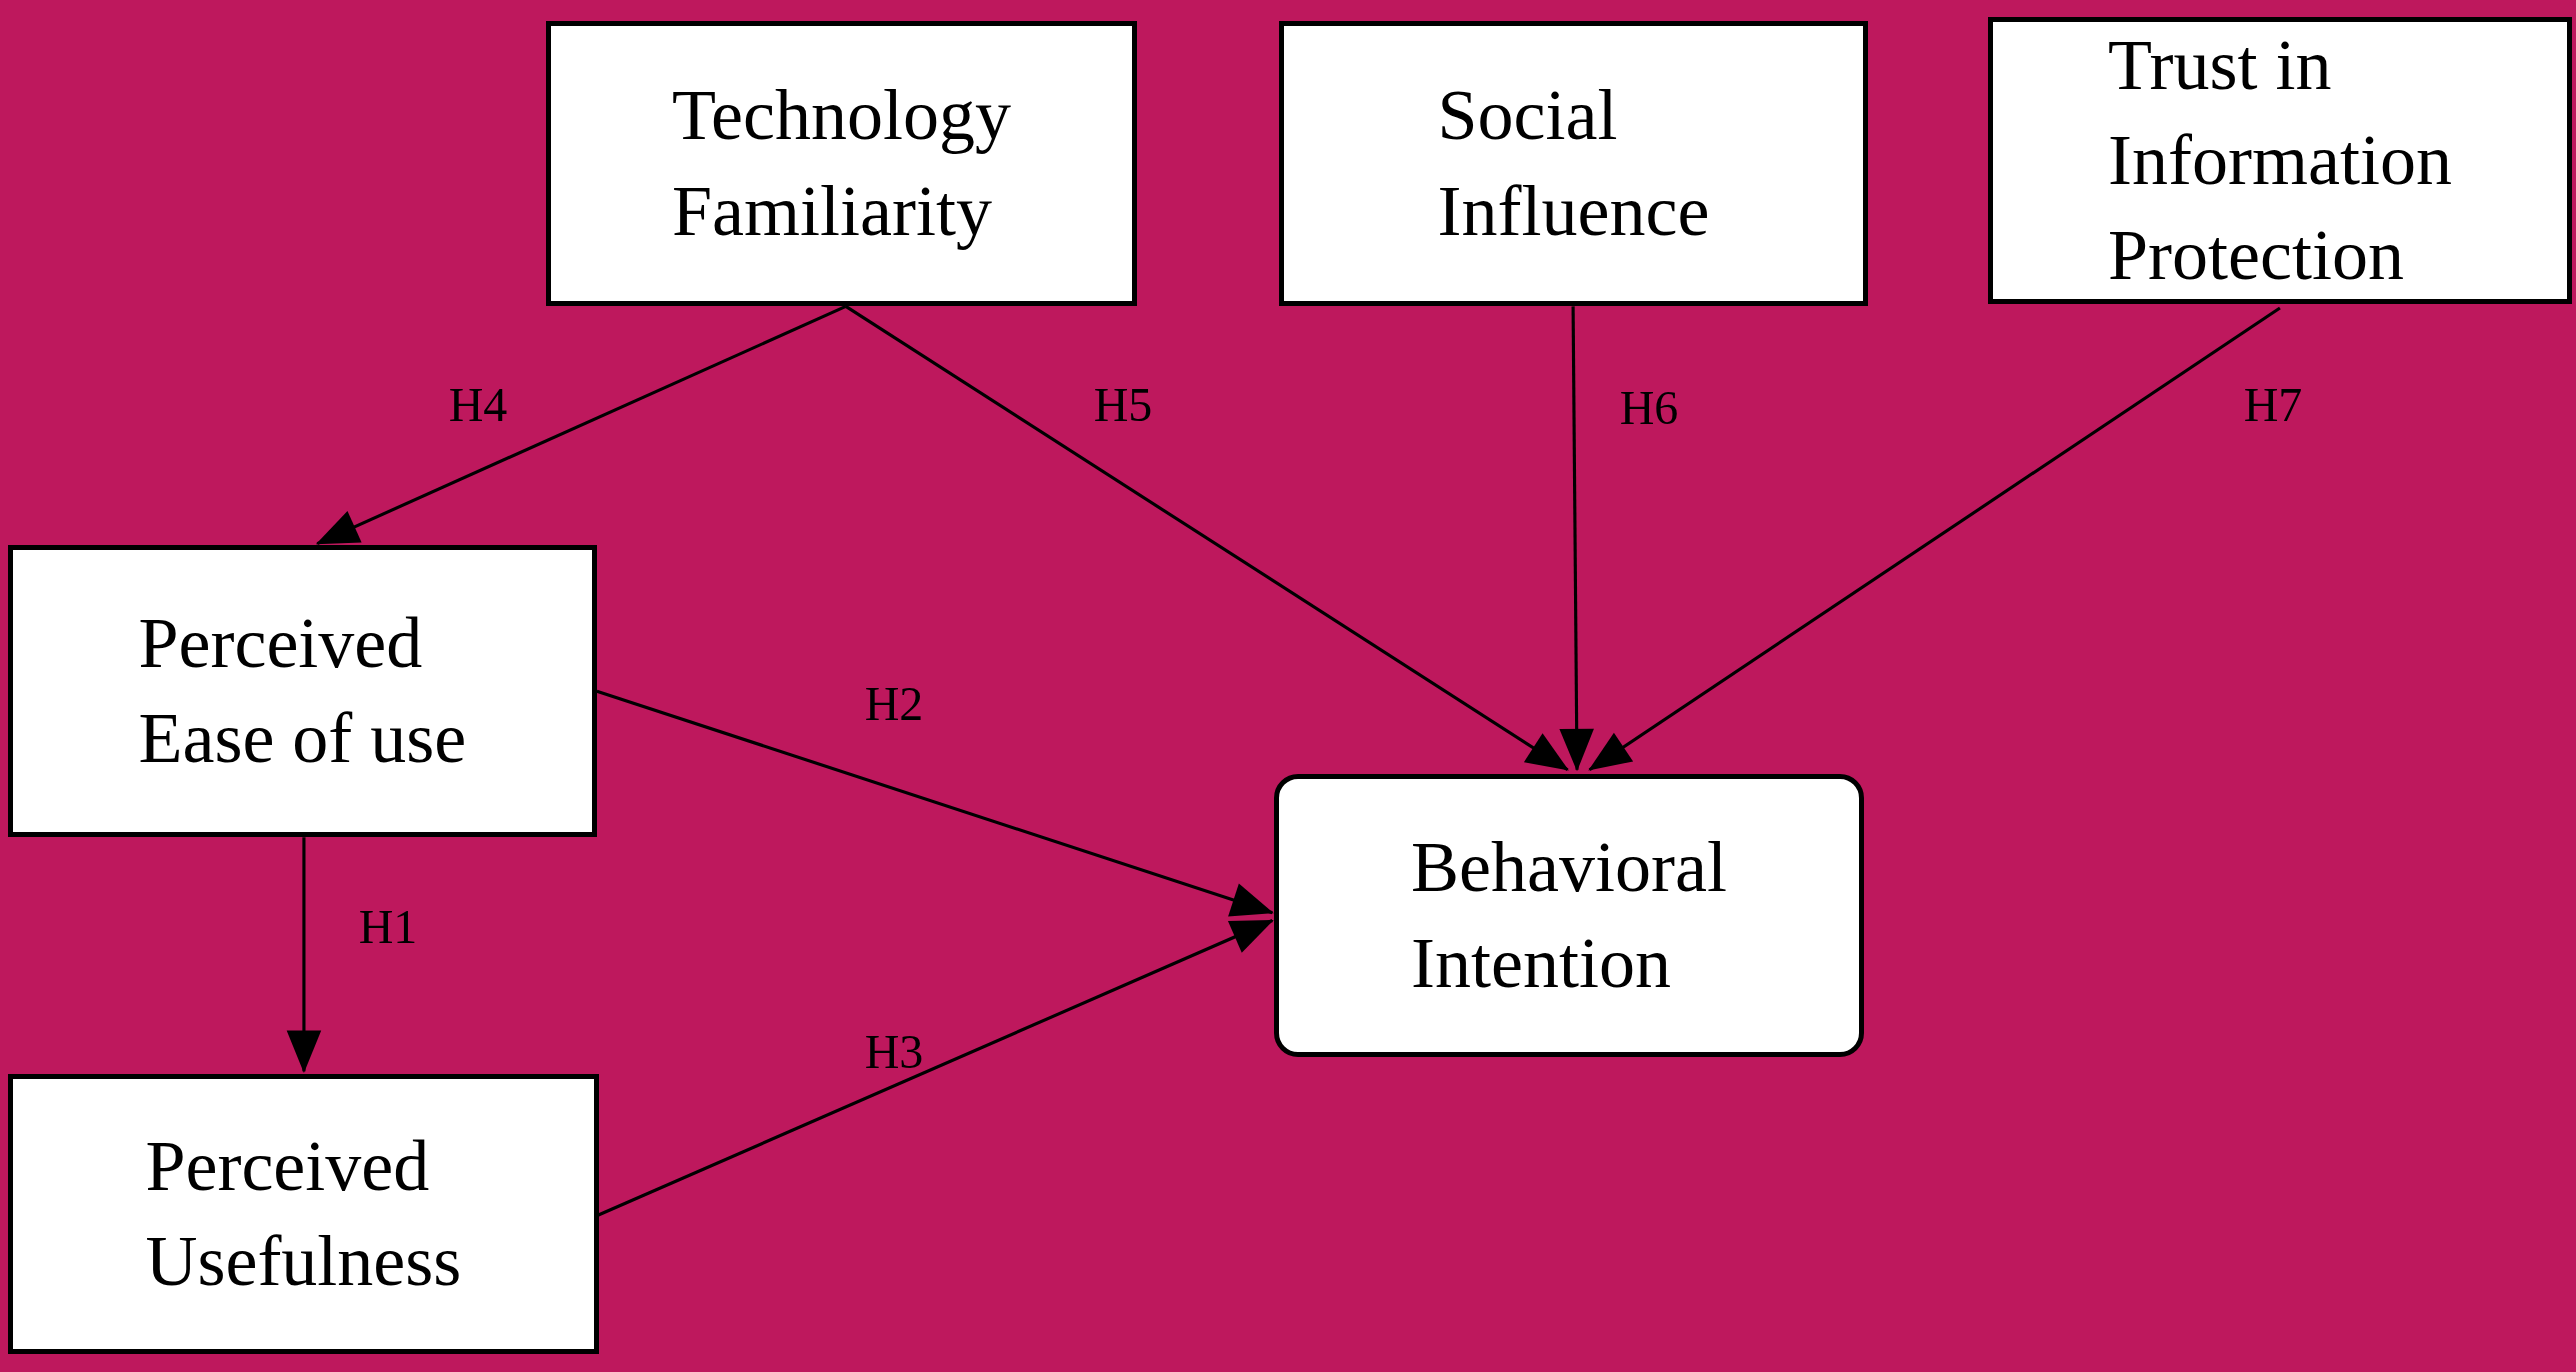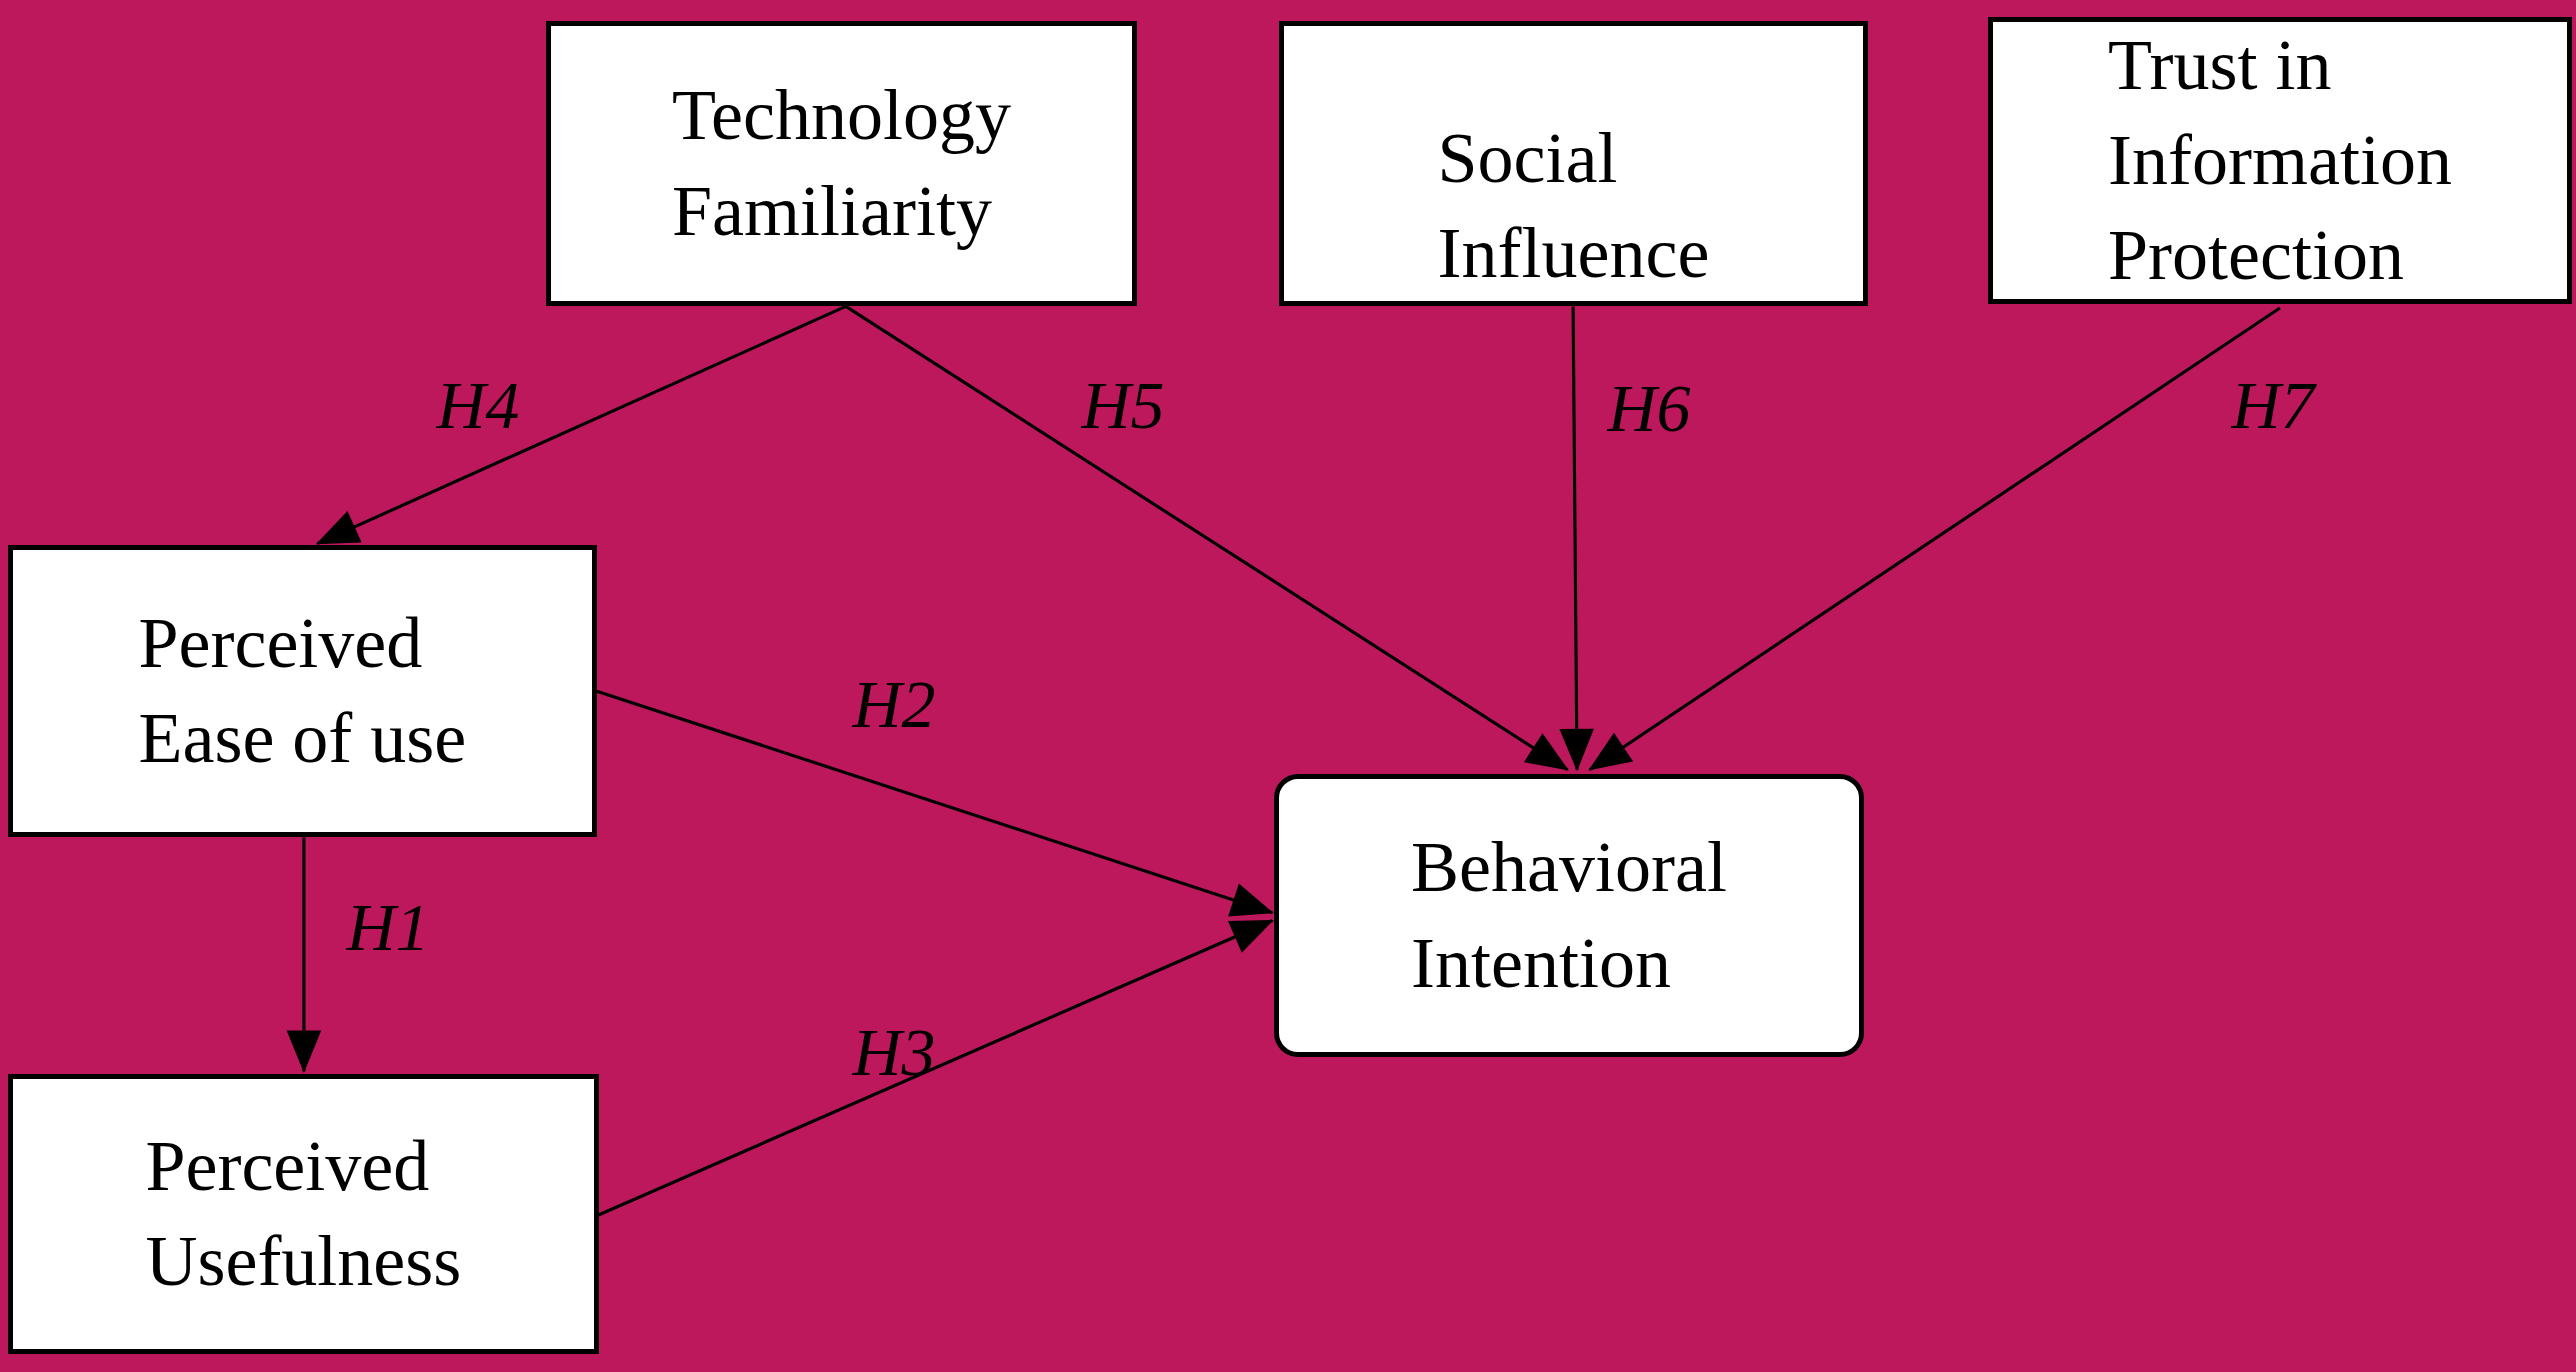--- a/index.html
+++ b/index.html
@@ -39,24 +39,23 @@
   }
   .box-label {
     font-size: 72px;
     line-height: 1.32;
     text-align: left;
     white-space: pre-line;
   }
   .arrow-label {
     position: absolute;
     transform: translate(-50%, -50%);
-    font-size: 68px;
+    font-size: 48px;
     line-height: 1;
     white-space: nowrap;
-    font-style: italic;
   }
 </style>
 </head>
 <body>
 
 <div class="canvas">
 
   <svg class="arrow-layer" width="2576" height="1373" viewBox="0 0 3280 1748" xmlns="http://www.w3.org/2000/svg">
     <defs>
       <marker id="arrowhead" markerUnits="userSpaceOnUse" markerWidth="58" markerHeight="48" refX="52" refY="22" orient="auto" overflow="visible">
@@ -71,21 +70,21 @@
     <line class="arrow-line" x1="387" y1="1066" x2="387" y2="1364" marker-end="url(#arrowhead)"></line>
     <line class="arrow-line" x1="760" y1="880" x2="1620" y2="1162" marker-end="url(#arrowhead)"></line>
     <line class="arrow-line" x1="762" y1="1547" x2="1620" y2="1172" marker-end="url(#arrowhead)"></line>
   </svg>
 
   <div class="box" style="left:546px;  top:21px;  width:591px; height:285px;">
     <div class="box-label">Technology
 Familiarity</div>
   </div>
 
-  <div class="box" style="left:1279px; top:21px;  width:589px; height:285px;align-items:flex-end;">
+  <div class="box" style="left:1279px; top:21px;  width:589px; height:285px;">
     <div class="box-label">Social
 Influence</div>
   </div>
 
   <div class="box" style="left:1988px; top:17px;  width:584px; height:287px;">
     <div class="box-label">Trust in
 Information
 Protection</div>
   </div>
 

